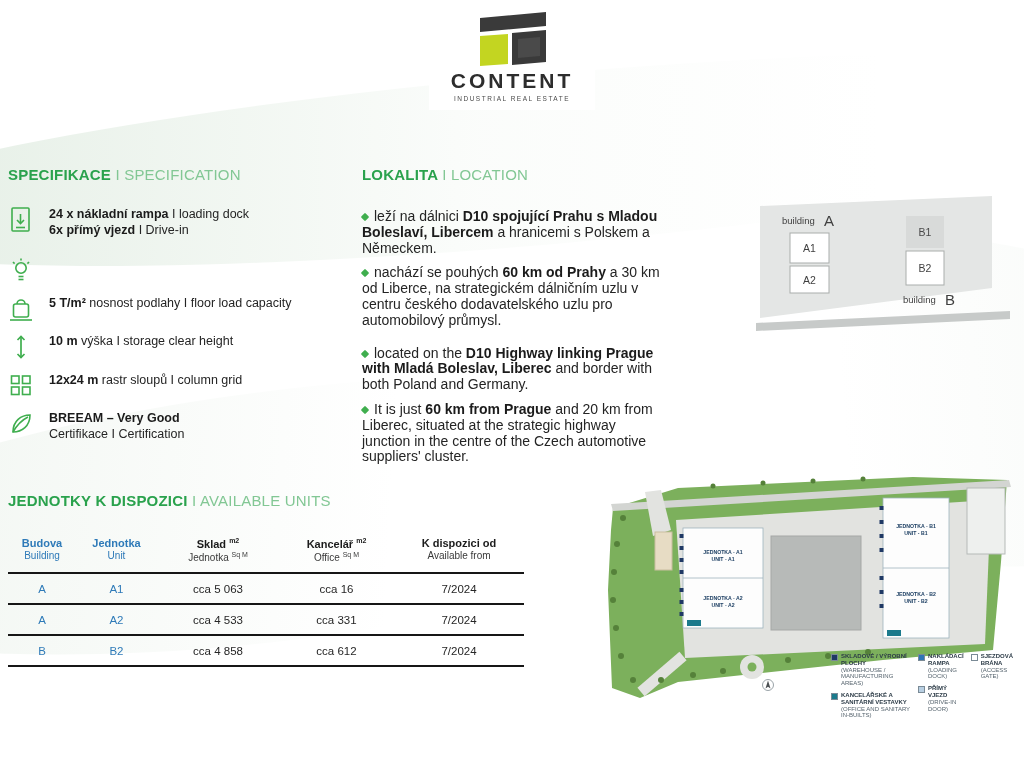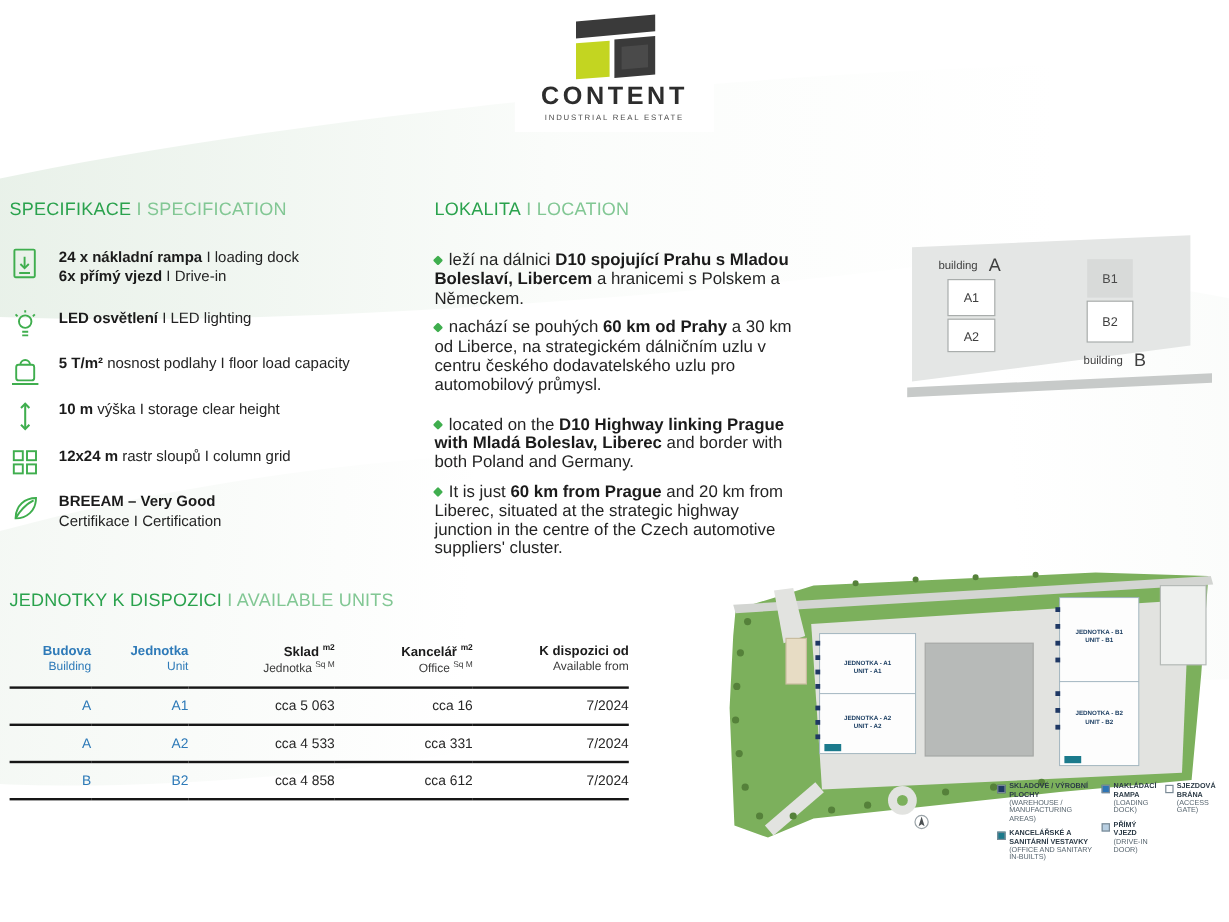--- a/index.html
+++ b/index.html
@@ -20,21 +20,21 @@
         transform:rotate(6deg); }
 
   
   .logo { position:absolute; left:429px; top:4px; width:166px; text-align:center; background:#fff; padding:4px 0 8px; }
   .logo-mark { width:72px; height:58px; margin:2px auto 1px; }
   .logo-title { font-size:21px; font-weight:bold; letter-spacing:3px; color:#2d2d2d; }
   .logo-subtitle { font-size:6.5px; letter-spacing:1.5px; color:#4a4a4a; margin-top:2px; }
 
   
   .sec-heading { font-size:15px; letter-spacing:.2px; white-space:nowrap; }
-  .sec-heading .hp { font-weight:normal; color:#2aa24d; }
+  .sec-heading .hp { font-weight:bold; color:#2aa24d; }
   .sec-heading .hs { font-weight:normal; color:#82c794; }
 
   
   .spec-section { position:absolute; left:8px; top:166px; width:345px; }
   .spec-item { position:absolute; left:0; display:flex; gap:14px; }
   .spec-icon { width:27px; flex:0 0 27px; }
   .spec-icon svg { display:block; }
   .spec-text { font-size:12.5px; line-height:16px; color:#242424; }
   .spec-text b { font-weight:bold; color:#1b1b1b; }
 
@@ -45,21 +45,21 @@
   .loc-en-first { margin-top:17px; }
   .bullet { display:inline-block; width:6px; height:6px; background:#3fae4e; transform:rotate(45deg); margin-right:6px; position:relative; top:-1px; border-radius:1px; }
   .loc-section b { color:#1b1b1b; }
 
   
   .building-diagram { position:absolute; left:752px; top:190px; width:262px; height:150px; }
 
   
   .units-section { position:absolute; left:8px; top:492px; width:516px; }
   .units-table { width:516px; border-collapse:collapse; margin-top:28px; table-layout:fixed; }
-  .units-table th, .units-table td { text-align:right; vertical-align:top; padding:0;margin-left:24px; }
+  .units-table th, .units-table td { text-align:center; vertical-align:top; padding:0;margin-left:24px; }
   .units-table thead th { padding-bottom:9px; border-bottom:2px solid #161616; }
   .units-table td { border-bottom:2px solid #161616; height:31px; font-size:11.5px; padding-top:9px; }
   .th-cz { font-weight:bold; font-size:11px; color:#1b1b1b; display:block; }
   .th-en { font-weight:normal; font-size:10px; color:#3a3a3a; display:block; margin-top:1px; }
   .col-blue, .col-blue .th-cz, .col-blue .th-en { color:#2e7ab8; }
   .sup { font-size:7px; vertical-align:super; }
 
   
   .site-plan { position:absolute; left:583px; top:470px; width:432px; height:240px; }
   .site-plan svg { display:block; }
@@ -118,23 +118,20 @@
       <span class="spec-icon">
         <svg viewBox="0 0 26 28" width="26" height="28" fill="none" stroke="#3fae4e" stroke-width="1.6">
           <circle cx="13" cy="11" r="5.2"></circle>
           <line x1="13" y1="1.5" x2="13" y2="3.5"></line>
           <line x1="5" y1="5" x2="6.6" y2="6.6"></line>
           <line x1="21" y1="5" x2="19.4" y2="6.6"></line>
           <line x1="10.5" y1="19.5" x2="15.5" y2="19.5"></line>
           <line x1="10.5" y1="22.5" x2="15.5" y2="22.5"></line>
         </svg>
       </span>
-      <div class="spec-text">
-        <div><b>LED osvětlení</b><span> I LED lighting</span></div>
-      </div>
     </div>
 
     <div class="spec-item" style="top:129px">
       <span class="spec-icon">
         <svg viewBox="0 0 26 28" width="26" height="28" fill="none" stroke="#3fae4e" stroke-width="1.6">
           <path d="M9,9 a4,4 0 0 1 8,0"></path>
           <rect x="5.5" y="9" width="15" height="13" rx="2"></rect>
           <line x1="2" y1="25" x2="24" y2="25"></line>
         </svg>
       </span>

